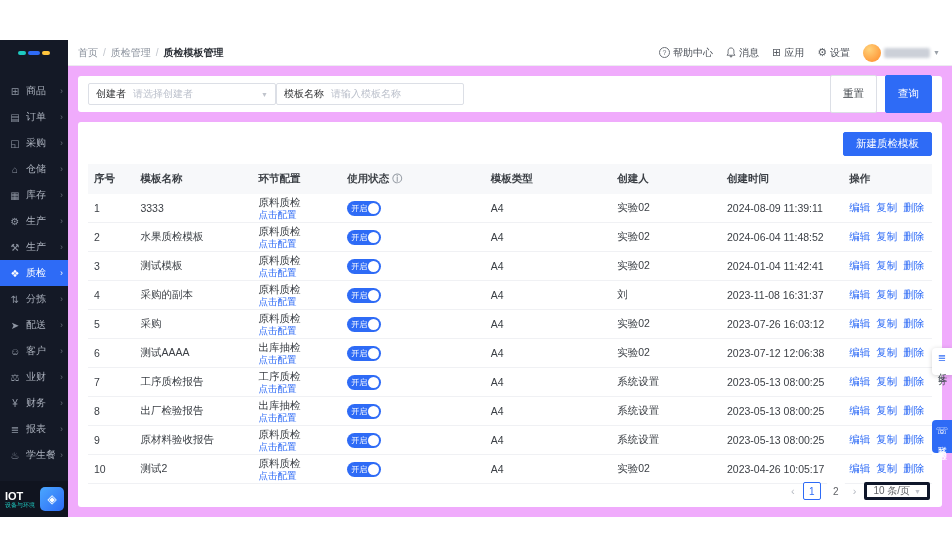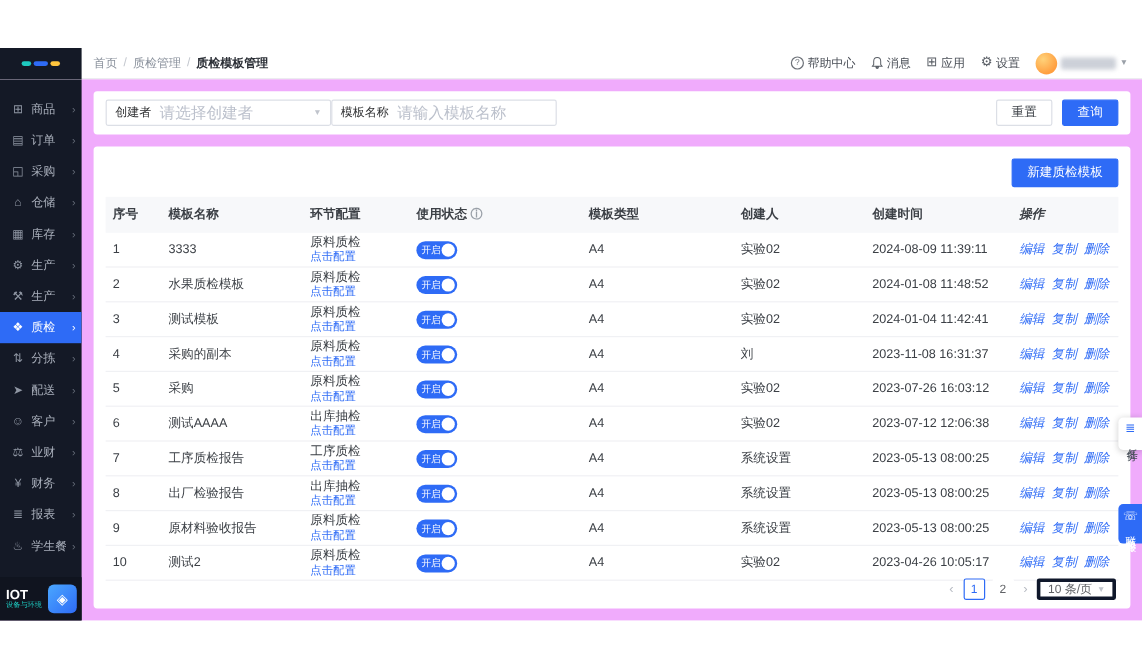--- a/index.html
+++ b/index.html
@@ -49,41 +49,41 @@
   .iot-logo { width:24px; height:24px; border-radius:5px; color:#fff; font-size:12px; flex:none;
               background:linear-gradient(135deg,#4aa7ff,#2e6bf6); display:flex; align-items:center; justify-content:center; }
 
   
   .main { position:absolute; left:68px; top:26px; right:0; bottom:0; padding:10px 10px 0; overflow:hidden; }
 
   .filter-card { background:#fff; border-radius:3px; padding:7px 10px; display:flex; align-items:center; height:36px; }
   .filter-box { display:flex; align-items:center; border:1px solid #dcdfe6; border-radius:2px; height:22px;
                 padding:0 7px; font-size:10px; gap:7px; background:#fff; width:188px; }
   .filter-label { color:#303133; white-space:nowrap; }
-  .filter-box input { border:none; outline:none; flex:1; font-size:13px; min-width:0;
+  .filter-box input { border:none; outline:none; flex:1; font-size:10px; min-width:0;
                       font-family:Liberation Mono, monospace; color:#333; background:transparent; }
   .filter-box input::placeholder { color:#bcc1cc; }
   .filter-caret { color:#c0c4cc; font-size:7px; }
   .filter-actions { margin-left:auto; display:flex; gap:8px; }
-  .btn { height:22px; padding:0 12px; border-radius:2px; font-size:10.5px; display:inline-flex;
+  .btn { height:38px; padding:0 12px; border-radius:2px; font-size:10.5px; display:inline-flex;
          align-items:center; cursor:pointer; white-space:nowrap; }
   .btn-plain { background:#fff; border:1px solid #dcdfe6; color:#3c4046; }
   .btn-primary { background:#2e6bf6; border:1px solid #2e6bf6; color:#fff; }
 
   .table-card { background:#fff; border-radius:3px; margin-top:10px; height:385px; padding:10px 10px 0; position:relative; }
   .new-row { display:flex; justify-content:flex-end; margin-bottom:8px; }
   .btn-new { height:24px; }
 
   .thead, .trow { display:flex; align-items:stretch; }
   .thead { background:#f7f8fa; height:30px; font-size:10.5px; color:#42474e; font-weight:bold; }
   .trow { height:29px; border-bottom:1px solid #f0f1f4; }
   .c { padding:0 6px; display:flex; align-items:center; font-size:10.5px; color:#3c4046;
        overflow:hidden; white-space:nowrap; }
   .c-idx { width:5.5%; } .c-name { width:14%; } .c-stage { width:10.5%; } .c-status { width:17%; }
-  .c-type { width:15%; } .c-creator { width:13%; } .c-time { width:14.5%; } .c-actions { width:10.5%;font-style:italic; }
+  .c-type { width:15%; } .c-creator { width:13%; } .c-time { width:14.5%; } .c-actions { width:10.5%; }
   .c-stage.body-cell { flex-direction:column; align-items:flex-start; justify-content:center; line-height:1.25; }
   .stage-link { color:#2e6bf6; font-size:9.5px; cursor:pointer; text-decoration:none; }
   .info-icon { color:#9aa0a8; font-size:10px; margin-left:3px; }
 
   .toggle { width:34px; height:15px; border-radius:8px; background:#2e6bf6; position:relative;
             display:flex; align-items:center; cursor:pointer; flex:none; }
   .toggle-text { color:#fff; font-size:8px; margin-left:4px; }
   .toggle-knob { width:11px; height:11px; border-radius:50%; background:#fff; position:absolute; right:2px; }
 
   .c-actions a { color:#2e6bf6; font-size:10.5px; margin-right:6px; cursor:pointer; text-decoration:none; }
@@ -324,21 +324,21 @@
       <a class="stage-link">点击配置</a>
     </div>
     <div class="c c-status">
       <span class="toggle">
         <span class="toggle-text">开启</span>
         <span class="toggle-knob"></span>
       </span>
     </div>
     <div class="c c-type">A4</div>
     <div class="c c-creator">实验02</div>
-    <div class="c c-time">2024-01-08 11:48:52</div>
+    <div class="c c-time">2024-06-04 11:48:52</div>
     <div class="c c-actions">
       <a>编辑</a>
       <a>复制</a>
       <a>删除</a>
     </div>
   </div>
 
   <div class="trow">
     <div class="c c-idx">3</div>
     <div class="c c-name">测试模板</div>

